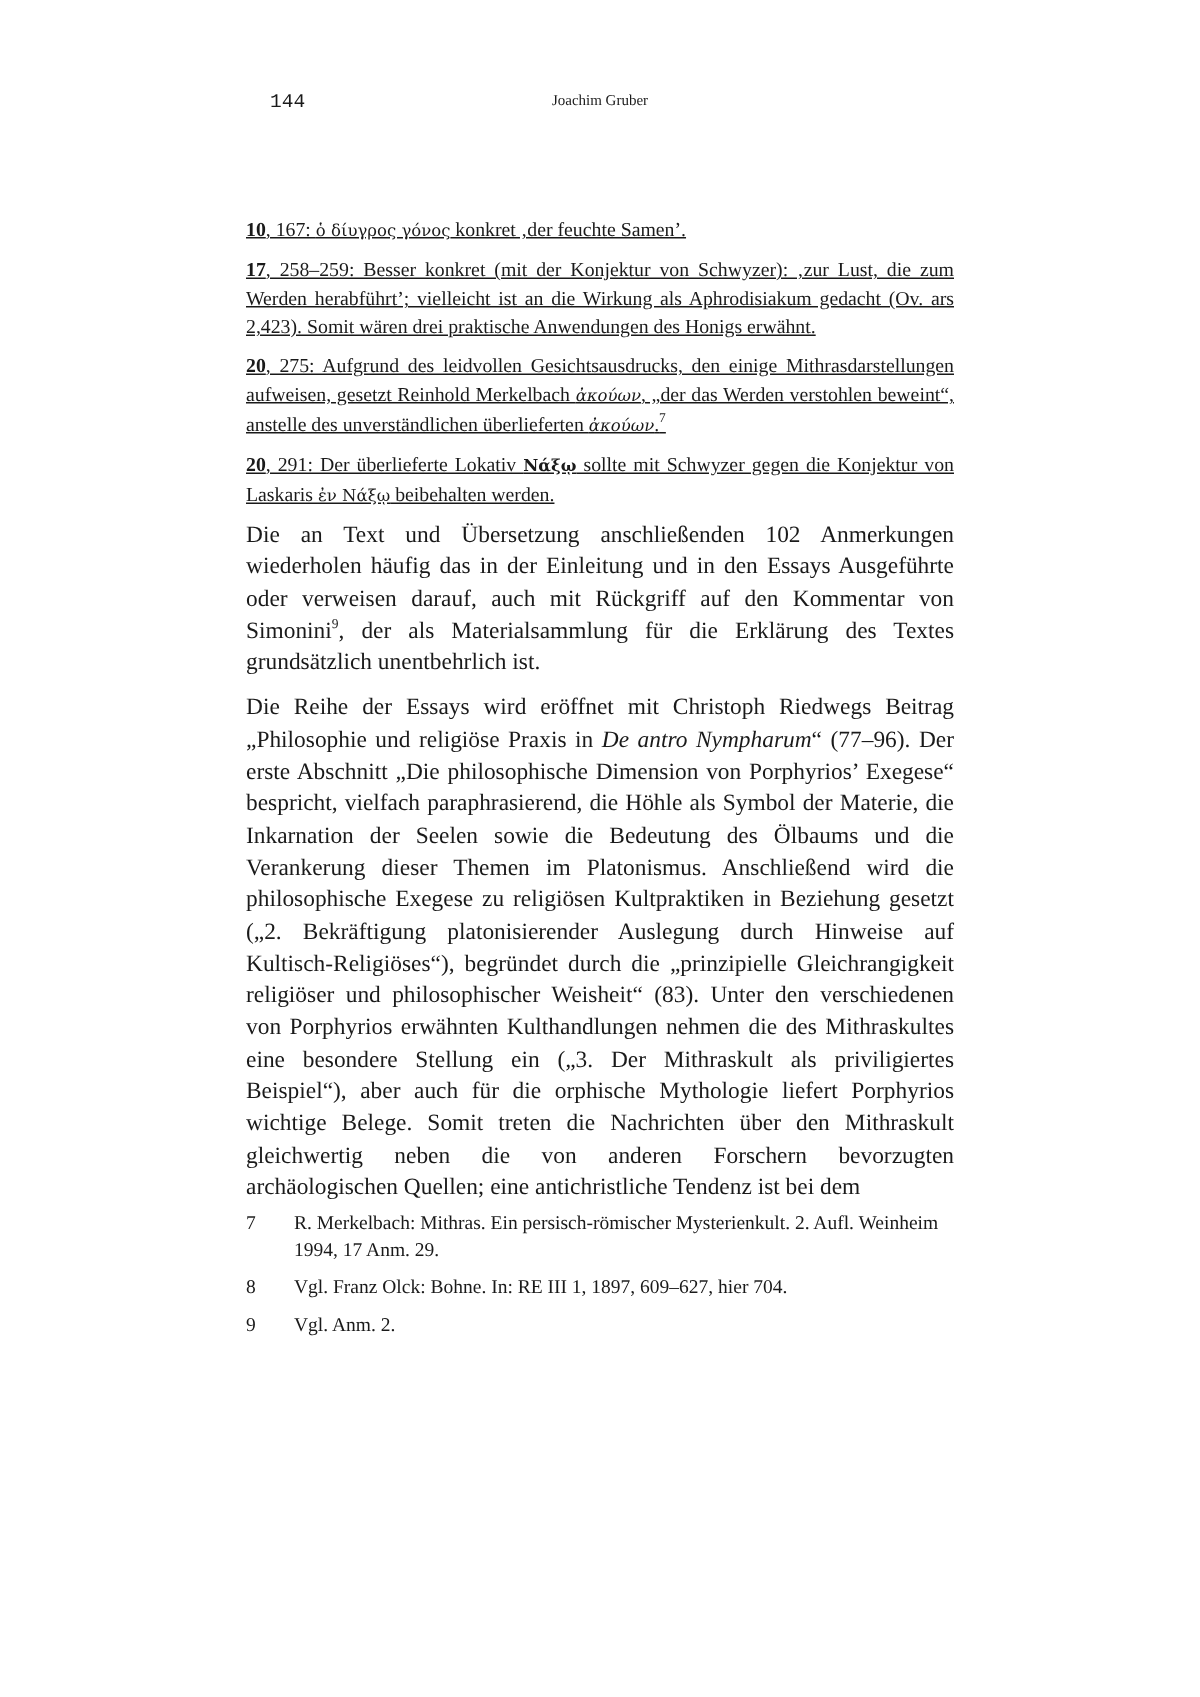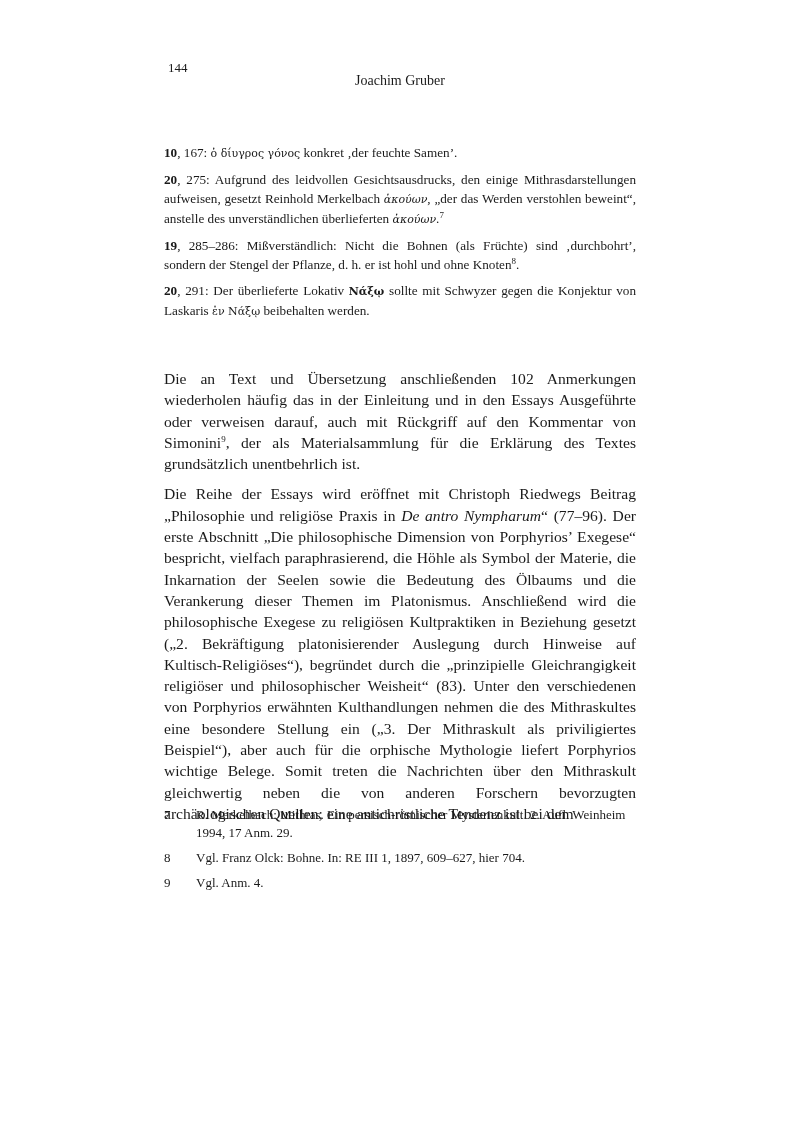--- a/index.html
+++ b/index.html
@@ -24,50 +24,51 @@
     .running-head {
       position: absolute;
       top: 60px;
       left: 0;
       width: 472px;
       height: 20px;
       font-size: 13px;
     }
     .page-number {
       position: absolute;
-      left: 4px;
+      left: 16px;
       top: 0;
+      font-family: Liberation Mono, monospace;
     }
     .running-title {
       position: absolute;
       left: 0;
       width: 472px;
       top: 2px;
       text-align: center;
-      font-size: 14px;
-      margin-top: 11px;
+      font-size: 10px;
     }
     .notes {
       position: absolute;
       top: 143px;
       left: 0;
       width: 472px;
       font-size: 13.2px;
       line-height: 19px;
     }
     .note {
       margin: 0 0 7px 0;
       text-align: justify;
+      text-decoration: underline;
     }
     .note b { font-weight: bold; }
     .greek { font-family: "DejaVu Serif", serif; font-size: 11px; }
     .greek-bold { font-family: "DejaVu Serif", serif; font-size: 11px; font-weight: bold; }
     .body-text {
       position: absolute;
-      top: 368px;
+      top: 346px;
       left: 0;
       width: 472px;
       font-size: 15.6px;
       line-height: 21.3px;
     }
     .para {
       margin: 0 0 9px 0;
       text-align: justify;
       hyphens: manual;
     }
@@ -103,24 +104,24 @@
 <div class="page">
 
   <div class="running-head">
     <span class="page-number">144</span>
     <span class="running-title">Joachim Gruber</span>
   </div>
 
   <div class="notes">
     <p class="note"><b>10</b><span>, 167: </span><span class="greek">ὁ δίυγρος γόνος</span><span> konkret ‚der feuchte Samen’.</span></p>
 
+    <p class="note"><b>17</b><span>, 258–259: Besser konkret (mit der Konjektur von Schwyzer): ‚zur Lust, die zum Werden herabführt’; vielleicht ist an die Wirkung als Aphrodisiakum gedacht (Ov. ars 2,423). Somit wären drei praktische Anwendungen des Honigs erwähnt.</span></p>
 
     <p class="note"><b>20</b><span>, 275: Aufgrund des leidvollen Gesichtsausdrucks, den einige Mithrasdarstellungen aufweisen, gesetzt Reinhold Merkelbach </span><i class="greek">ἀκούων</i><span>, „der das Werden verstohlen beweint“, anstelle des unverständlichen überlieferten </span><i class="greek">ἀκούων</i><span>.</span><sup>7</sup></p>
 
-    <p class="note"><b>19</b><span>, 285–286: Mißverständlich: Nicht die Bohnen (als Früchte) sind ‚durchbohrt’, sondern der Stengel der Pflanze, d. h. er ist hohl und ohne Knoten</span><sup>8</sup><span>.</span></p>
 
     <p class="note"><b>20</b><span>, 291: Der überlieferte Lokativ </span><span class="greek-bold">Νάξῳ</span><span> sollte mit Schwyzer gegen die Konjektur von Laskaris </span><span class="greek">ἐν Νάξῳ</span><span> beibehalten werden.</span></p>
   </div>
 
   <div class="body-text">
     <p class="para"><span>Die an Text und Übersetzung anschließenden 102 Anmerkungen wiederholen häufig das in der Einleitung und in den Essays Ausgeführte oder verweisen darauf, auch mit Rückgriff auf den Kommentar von Simonini</span><sup>9</sup><span>, der als Materialsammlung für die Erklärung des Textes grundsätzlich unentbehrlich ist.</span></p>
 
     <p class="para"><span>Die Reihe der Essays wird eröffnet mit Christoph Riedwegs Beitrag „Philosophie und religiöse Praxis in </span><i>De antro Nympharum</i><span>“ (77–96). Der erste Abschnitt „Die philosophische Dimension von Porphyrios’ Exegese“ bespricht, vielfach paraphrasierend, die Höhle als Symbol der Materie, die Inkarnation der Seelen sowie die Bedeutung des Ölbaums und die Verankerung dieser Themen im Platonismus. Anschließend wird die philosophische Exegese zu religiösen Kultpraktiken in Beziehung gesetzt („2. Bekräftigung platonisierender Auslegung durch Hinweise auf Kultisch-Religiöses“), begründet durch die „prinzipielle Gleichrangigkeit religiöser und philosophischer Weisheit“ (83). Unter den verschiedenen von Porphyrios erwähnten Kulthandlungen nehmen die des Mithraskultes eine besondere Stellung ein („3. Der Mithraskult als priviligiertes Beispiel“), aber auch für die orphische Mythologie liefert Porphyrios wichtige Belege. Somit treten die Nachrichten über den Mithraskult gleichwertig neben die von anderen Forschern bevorzugten archäologischen Quellen; eine antichristliche Tendenz ist bei dem</span></p>
   </div>
 
@@ -128,17 +129,17 @@
     <div class="footnote">
       <span class="fn-num">7</span>
       <span class="fn-text">R. Merkelbach: Mithras. Ein persisch-römischer Mysterienkult. 2. Aufl. Weinheim 1994, 17 Anm. 29.</span>
     </div>
     <div class="footnote">
       <span class="fn-num">8</span>
       <span class="fn-text">Vgl. Franz Olck: Bohne. In: RE III 1, 1897, 609–627, hier 704.</span>
     </div>
     <div class="footnote">
       <span class="fn-num">9</span>
-      <span class="fn-text">Vgl. Anm. 4.</span>
+      <span class="fn-text">Vgl. Anm. 2.</span>
     </div>
   </div>
 
 </div>
 
 </body></html>

